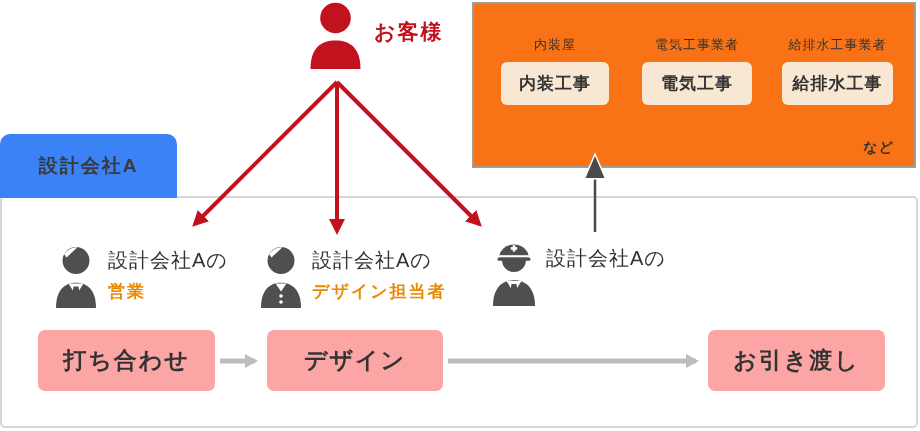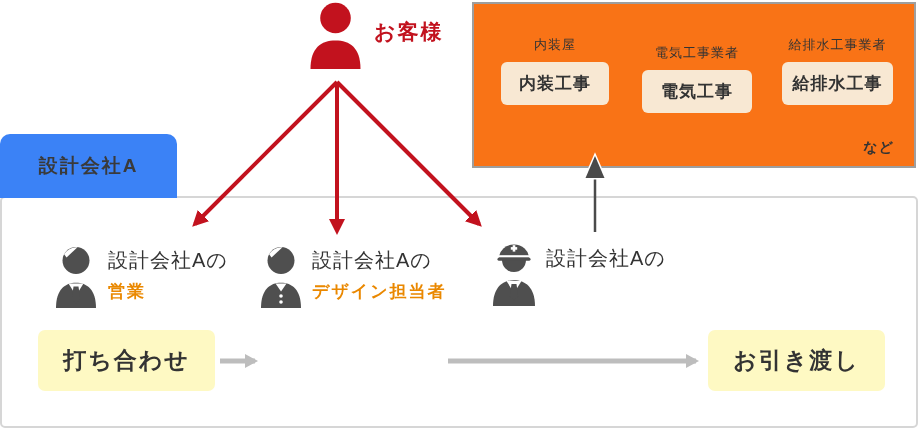--- a/index.html
+++ b/index.html
@@ -19,21 +19,21 @@
   .contractors-box {
     position: absolute;
     left: 472px; top: 2px;
     width: 444px; height: 166px;
     background: #f97316;
     border: 2px solid #9e9e9e;
     z-index: 1;
   }
   .contractor-col { position: absolute; top: 32px; text-align: center; }
   .contractor-col.c0 { left: 27px;  width: 108px; }
-  .contractor-col.c1 { left: 168px; width: 110px; margin-top: 8px; }
+  .contractor-col.c1 { left: 168px; width: 110px; }
   .contractor-col.c2 { left: 308px; width: 111px; }
   .contractor-cat {
     font-size: 13px; color: #333333; letter-spacing: 1px;
     margin-bottom: 8px; white-space: nowrap;
   }
   .contractor-work {
     height: 43px; border-radius: 6px; background: #f8e8d3;
     display: flex; align-items: center; justify-content: center;
     font-size: 17px; font-weight: bold; color: #333333; letter-spacing: 1px;
     white-space: nowrap;
@@ -75,21 +75,21 @@
   .staff-text.t1 { left: 312px; top: 247px; }
   .staff-text.t2 { left: 546px; top: 245px; }
   .staff-prefix { font-size: 20px; color: #333333; letter-spacing: 1px; }
   .staff-role-line { margin-top: 6px; }
   .staff-role { font-size: 17px; font-weight: bold; color: #ea8800; letter-spacing: 2px; }
   .staff-note { font-size: 13px; font-weight: bold; color: #333333; letter-spacing: 0.5px; }
 
   
   .step-box {
     position: absolute; top: 330px; height: 61px;
-    background: #fef9c3; border-radius: 7px;
+    background: #fca5a5; border-radius: 7px;
     display: flex; align-items: center; justify-content: center;
     font-size: 23px; font-weight: bold; color: #333333; letter-spacing: 2px;
     z-index: 3; white-space: nowrap;
   }
   .step-box.p0 { left: 38px;  width: 177px; }
   .step-box.p1 { left: 267px; width: 176px; }
   .step-box.p2 { left: 708px; width: 177px; }
 
   
   .arrow-overlay {
@@ -173,20 +173,21 @@
       <path d="M3,64 C3,45 13,38.2 24,38.2 C35,38.2 45,45 45,64 Z"></path>
       <polygon points="16.5,39 24,51 31.5,39" fill="#ffffff"></polygon>
       <polygon points="21.5,42 26.5,42 28.2,54 24,59 19.8,54"></polygon>
     </svg>
   </span>
   <div class="staff-text t2">
     <div class="staff-prefix">設計会社Aの</div>
   </div>
 
   <div class="step-box p0">打ち合わせ</div>
+  <div class="step-box p1">デザイン</div>
   <div class="step-box p2">お引き渡し</div>
 
   <svg class="arrow-overlay" viewBox="0 0 920 431">
     <defs>
       <marker id="redhead" markerUnits="userSpaceOnUse" markerWidth="18" markerHeight="18" refX="12" refY="8" orient="auto">
         <path d="M0,0 L16,8 L0,16 Z" fill="#c2121e"></path>
       </marker>
       <marker id="grayhead" markerUnits="userSpaceOnUse" markerWidth="16" markerHeight="16" refX="10" refY="7" orient="auto">
         <path d="M0,0 L13,7 L0,14 Z" fill="#bdbdbd"></path>
       </marker>

